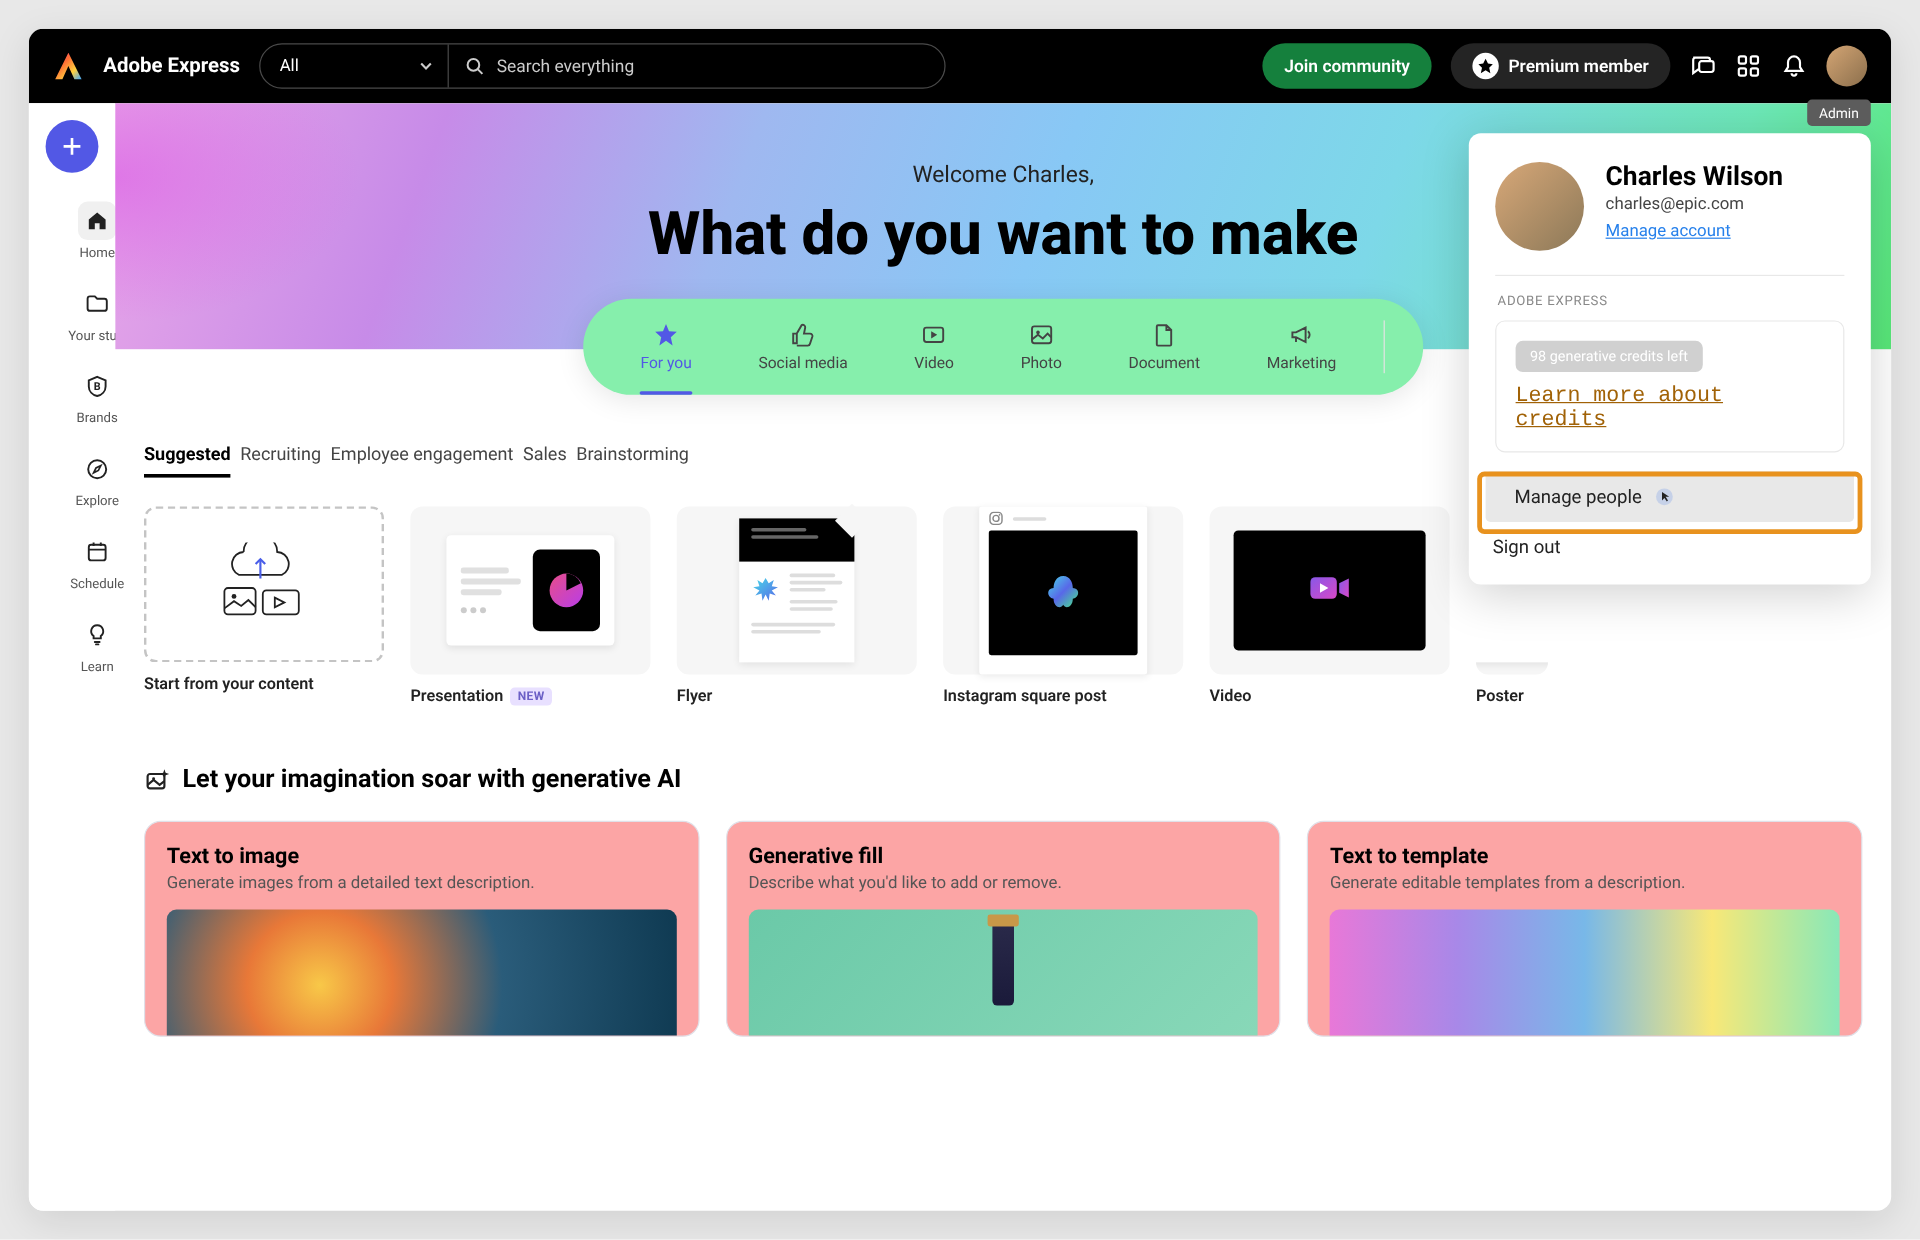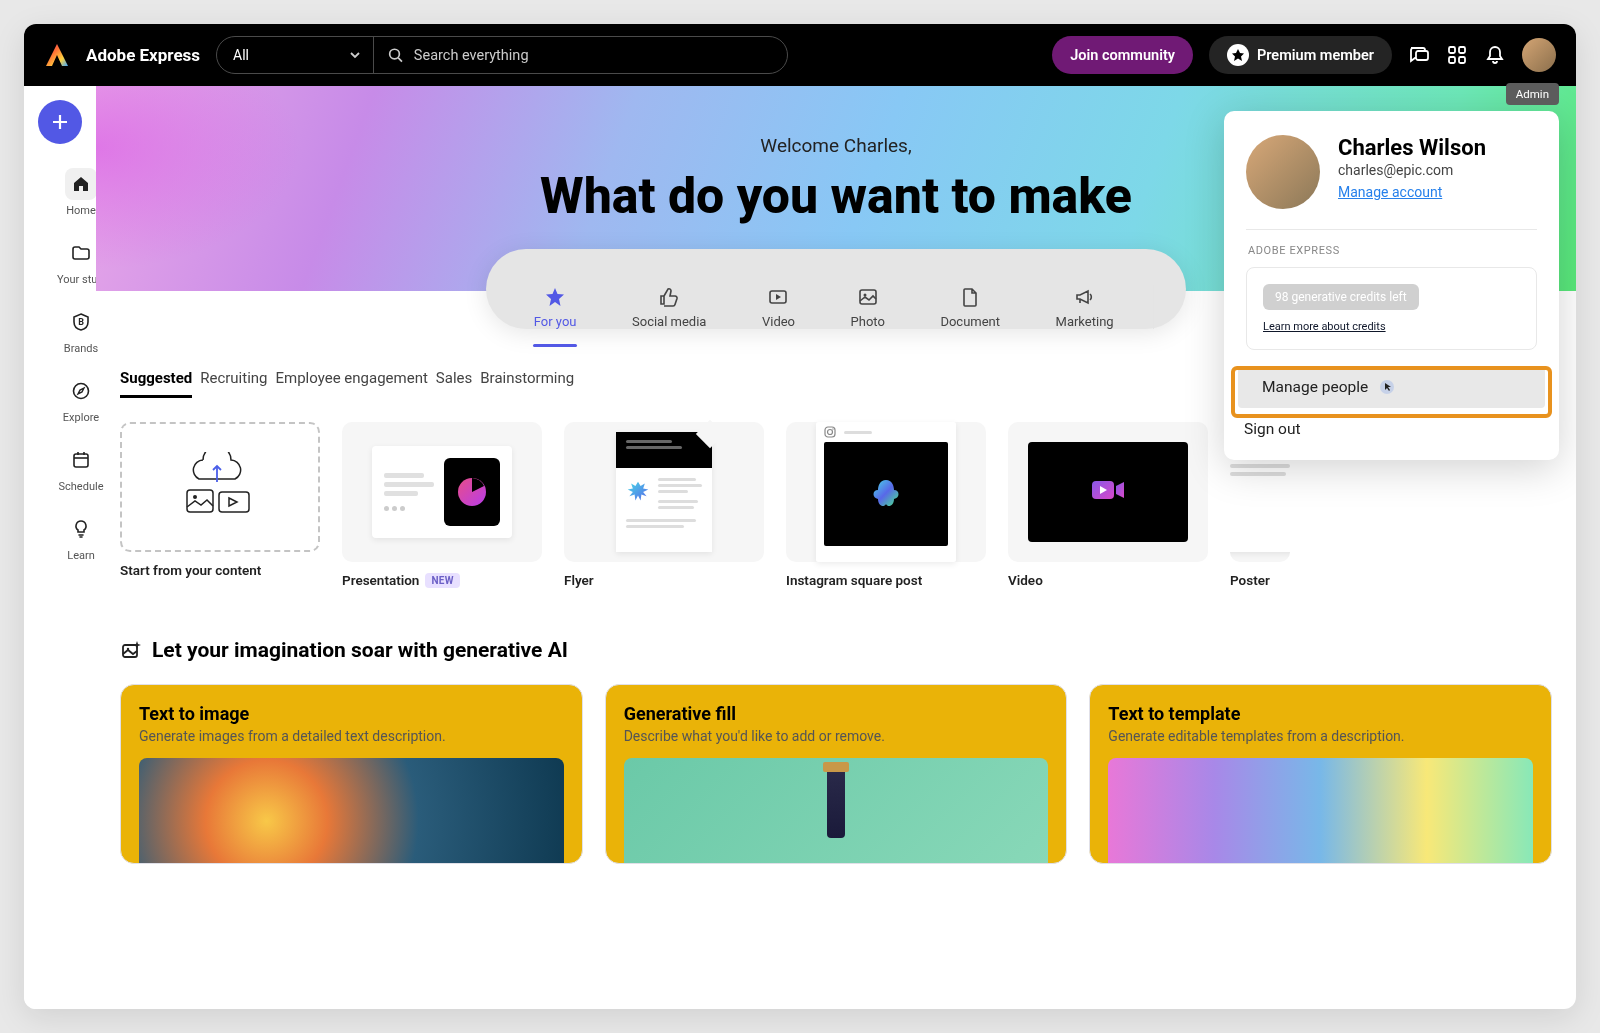--- a/index.html
+++ b/index.html
@@ -9,21 +9,21 @@
     
     .top-bar { background: #000; height: 62px; display: flex; align-items: center; padding: 0 20px; gap: 16px; }
     .logo { width: 26px; height: 26px; }
     .brand { color: #fff; font-weight: 700; font-size: 17px; }
     .search-outer { display:flex; align-items:center; border:1px solid #4a4a4a; border-radius:24px; height:38px; padding-right:12px; width: 572px; }
     .search-filter { display:flex; align-items:center; padding: 0 12px 0 16px; gap: 100px; color:#fff; font-size:14px; border-right:1px solid #4a4a4a; height:100%; }
     .search-body { display:flex; align-items:center; gap:10px; padding-left:14px; flex:1; }
     .search-body input { background:transparent; border:none; outline:none; color:#0369a1; font-size:14.5px; width:100%; }
     .search-body input::placeholder { color:#ccc; }
     .top-spacer { flex:1; }
-    .pill-btn { background:#701a75; color:#fff; border:none; border-radius:22px; height:38px; padding:0 18px; font-size:14.5px; font-weight:600; display:flex; align-items:center; gap:8px; }
+    .pill-btn { background:#15803d; color:#fff; border:none; border-radius:22px; height:38px; padding:0 18px; font-size:14.5px; font-weight:600; display:flex; align-items:center; gap:8px; }
     .premium-pill { background:#242424; }
     .premium-dot { width:22px; height:22px; background:#fff; border-radius:50%; display:flex; align-items:center; justify-content:center; }
     .top-icon { width:22px; height:22px; color:#fff; display:flex; align-items:center; justify-content:center; }
     .avatar-top { width:34px; height:34px; border-radius:50%; background: linear-gradient(135deg,#d4a574,#8b6f4c); }
     
     
     .content-area { display:flex; height: calc(100% - 62px); }
     .sidebar { width: 72px; background:#fff; display:flex; flex-direction:column; align-items:center; padding-top:14px; gap:4px; }
     .add-btn { width:44px; height:44px; background:#5258e5; border-radius:50%; display:flex; align-items:center; justify-content:center; color:#fff; margin-bottom:14px; }
     .nav-btn { width:60px; display:flex; flex-direction:column; align-items:center; gap:4px; padding:6px 0 10px; border-radius:8px; color:#222;margin-left:42px; }
@@ -31,62 +31,62 @@
     .nav-icon-box { width:32px; height:32px; border-radius:8px; display:flex; align-items:center; justify-content:center; }
     .nav-label { font-size:11px; color:#555; }
     
     
     .main { flex:1; overflow:hidden; position:relative; }
     .hero { height: 205px; background: linear-gradient(110deg, #e8a7e8 0%, #c78be8 18%, #9fb8f0 35%, #88c8f5 52%, #7dd8e8 70%, #6de8b8 88%, #58e878 100%); position:relative; display:flex; flex-direction:column; align-items:center; padding-top:48px; }
     .hero::before { content:""; position:absolute; left:0; top:0; width:240px; height:205px; background: radial-gradient(ellipse at 0% 30%, rgba(220,100,230,0.7), transparent 60%); }
     .hero-welcome { font-size:19px; color:#222; margin-bottom:10px; z-index:1; }
     .hero-title { font-size:50px; font-weight:800; color:#000; z-index:1; }
     
-    .category-bar { background:#e5e5e5; border-radius:50px; height:80px; margin: -42px auto 0; width: 700px; display:flex; align-items:flex-end; justify-content:space-around; box-shadow:0 4px 24px rgba(0,0,0,0.1); position:relative; z-index:2; padding:0 20px; }
+    .category-bar { background:#86efac; border-radius:50px; height:80px; margin: -42px auto 0; width: 700px; display:flex; align-items:center; justify-content:space-around; box-shadow:0 4px 24px rgba(0,0,0,0.1); position:relative; z-index:2; padding:0 20px; }
     .cat-item { display:flex; flex-direction:column; align-items:center; gap:6px; font-size:13px; color:#444; padding:0 16px; position:relative; }
     .cat-item.active { color:#5258e5; }
     .cat-item.active::after { content:""; position:absolute; bottom:-18px; left:50%; transform:translateX(-50%); width:44px; height:3px; background:#5258e5; border-radius:2px; }
     .cat-icon { width:22px; height:22px; }
     .cat-divider { width:1px; height:44px; background:#e4e4e4; }
     
     .body-content { padding: 40px 24px 0; }
     .filter-tabs { display:flex; gap:8px; font-size:15px; margin-bottom:24px; }
     .filter-tab { color:#444; padding-bottom:8px; }
     .filter-tab.active { color:#000; font-weight:700; border-bottom:3px solid #000; }
     
     .template-row { display:flex; gap:22px; margin-bottom:50px; }
     .template-card { flex-shrink:0; }
     .template-thumb { width:200px; height:140px; background:#f6f6f6; border-radius:10px; display:flex; align-items:center; justify-content:center; margin-bottom:10px; position:relative; }
     .template-thumb.dashed { border:2px dashed #c4c4c4; background:#fff; }
     .template-caption { font-size:13.5px; font-weight:600; color:#222; display:flex; align-items:center; gap:6px; }
     .new-badge { background:#e8e0ff; color:#6b5fc6; font-size:10px; font-weight:700; padding:2px 6px; border-radius:4px; letter-spacing:0.3px; }
     
     .ai-heading { display:flex; align-items:center; gap:10px; font-size:21px; font-weight:700; margin-bottom:22px; }
     .ai-row { display:flex; gap:22px; }
-    .ai-card { flex:1; border:1.5px solid #e0e0e8; border-radius:14px; padding:18px 18px 0; background:#eab308; min-width:0; }
+    .ai-card { flex:1; border:1.5px solid #e0e0e8; border-radius:14px; padding:18px 18px 0; background:#fca5a5; min-width:0; }
     .ai-card-title { font-size:18px; font-weight:700; margin-bottom:4px; }
     .ai-card-sub { font-size:14px; color:#555; margin-bottom:14px; }
     .ai-preview { height:105px; border-radius:8px 8px 0 0; }
     .ai-preview.img1 { background: linear-gradient(135deg,#1a4d6b,#2a6b8b); }
     .ai-preview.img2 { background: linear-gradient(135deg,#6bc9a8,#88d8b8); position:relative; }
     .ai-preview.img3 { background: linear-gradient(90deg,#e878d8 0%,#a888e8 25%,#78b8e8 50%,#f8e878 75%,#88e8b8 100%); }
     
     
     .profile-dropdown { position:absolute; top:87px; right:17px; width:335px; background:#fff; border-radius:10px; box-shadow:0 8px 40px rgba(0,0,0,0.18); z-index:100; padding-bottom:10px; }
     .admin-tag { position:absolute; top:-28px; right:0; background:#5c5c5c; color:#fff; font-size:11.5px; padding:4px 10px; border-radius:4px; }
     .profile-top { display:flex; gap:18px; padding:24px 22px 16px; }
     .profile-avatar { width:74px; height:74px; border-radius:50%; background:linear-gradient(135deg,#d8a878,#8b7858); flex-shrink:0; }
     .profile-name { font-size:22px; font-weight:700; margin-bottom:2px; }
     .profile-email { font-size:14px; color:#444; margin-bottom:4px; }
     .profile-link { font-size:14px; color:#2680eb; text-decoration:underline; }
     .profile-divider { height:1px; background:#e8e8e8; margin:4px 22px 14px; }
     .profile-section-label { font-size:11px; color:#888; letter-spacing:0.6px; padding:0 24px; margin-bottom:10px; }
     .credits-box { border:1px solid #e8e8e8; border-radius:8px; margin:0 22px 16px; padding:16px; }
     .credits-chip { display:inline-block; background:#d0d0d0; color:#fff; font-size:12px; padding:6px 12px; border-radius:6px; margin-bottom:10px; }
-    .credits-link { font-size:11px; color:#0f172a; text-decoration:underline; display:block; }
+    .credits-link { font-size:18px; color:#a16207; text-decoration:underline; display:block;font-family:Liberation Mono, monospace; }
     .menu-placeholder { font-size:16px; color:#999; padding:0 24px 18px; }
     .menu-item { padding:12px 20px; font-size:15.5px; color:#222; display:flex; align-items:center; gap:10px; }
     .menu-item.highlighted { background:#e8e8e8; margin:0 14px; border-radius:4px; padding:12px 24px; }
     .highlight-border { position:absolute; left:7px; right:7px; height:52px; border:4px solid #e8921e; border-radius:6px; bottom:42px; pointer-events:none; }
     .cursor-ind { width:18px; height:18px; display:inline-flex; }
     
     
     .pres-mini { width:140px; height:92px; background:#fff; border-radius:4px; display:flex; align-items:center; justify-content:center; gap:10px; box-shadow:0 2px 6px rgba(0,0,0,0.08); padding:12px; }
     .pres-lines { display:flex; flex-direction:column; gap:4px; }
     .pres-line { height:5px; background:#e0e0e0; border-radius:2px; }

